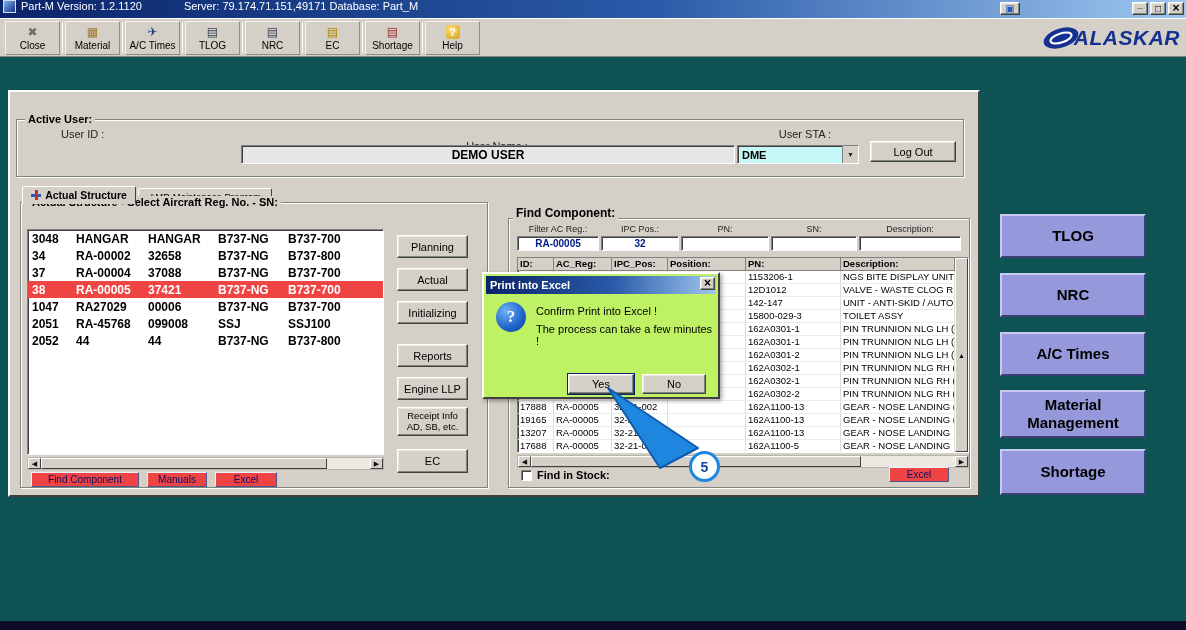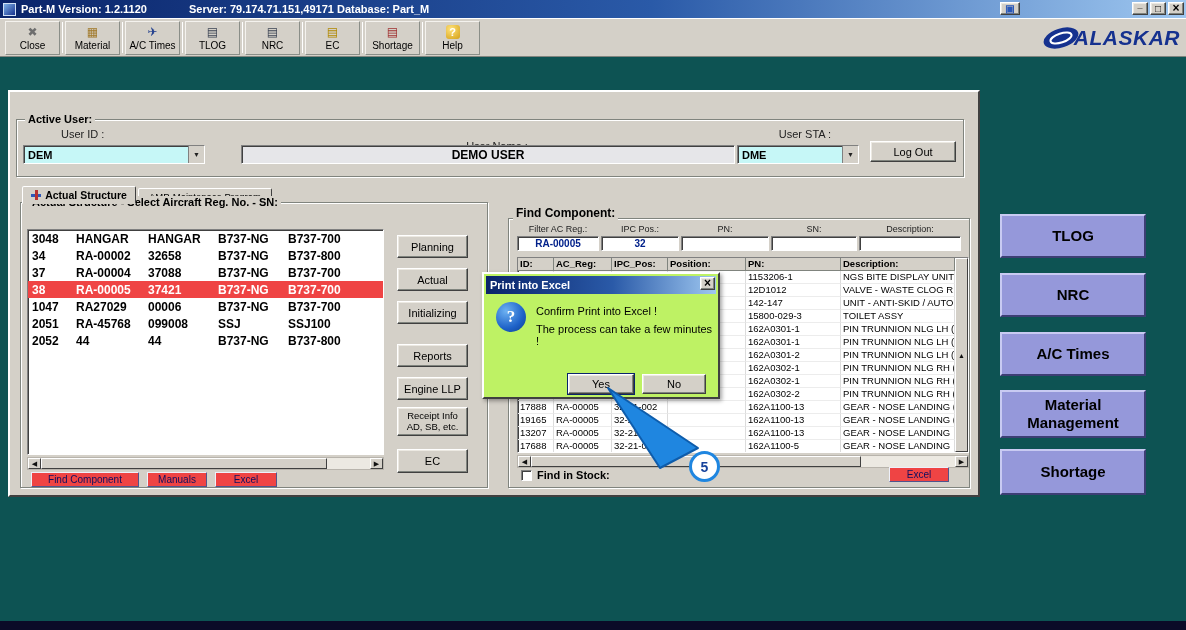--- a/index.html
+++ b/index.html
@@ -4,21 +4,21 @@
 <style>
   *{box-sizing:border-box;margin:0;padding:0}
   html,body{width:1186px;height:630px}
   body{position:relative;background:#0d5353;font-family:"Liberation Sans",sans-serif;font-size:11px;color:#000;overflow:hidden}
   .abs{position:absolute}
   .sunk{background:#fff;border:1px solid;border-color:#808080 #fff #fff #808080;box-shadow:inset 1px 1px 0 #404040}
   .btn{background:#d4d0c8;border:1px solid;border-color:#fff #404040 #404040 #fff;box-shadow:inset -1px -1px 0 #80847e,inset 1px 1px 0 #ece9e2;display:flex;align-items:center;justify-content:center;text-align:center;cursor:default}
   .group{position:absolute;border:1px solid #80847e;box-shadow:inset 1px 1px 0 #fff,1px 1px 0 #fff}
   .glabel{position:absolute;top:-7px;left:8px;background:#d4d0c8;padding:0 3px;font-weight:bold;white-space:nowrap}
   
-  #titlebar{left:0;top:0;width:1186px;height:18px;background:linear-gradient(90deg,#0a246a 0%,#2a5aa8 55%,#9ec7f0 100%);display:flex;align-items:center;color:#fff;font-weight:bold}
+  #titlebar{left:0;top:0;width:1186px;height:18px;background:linear-gradient(90deg,#0a246a 0%,#2a5aa8 55%,#9ec7f0 100%);display:flex;color:#fff;font-weight:normal}
   #app-icon{width:13px;height:13px;margin:0 5px 0 3px;background:linear-gradient(135deg,#7fb2e8,#15318f);border:1px solid #cfe0f5}
   #title-server{margin-left:42px}
   #mini-win{right:166px;top:2px;width:20px;height:13px;font-size:10px;line-height:1}
   #mini-win::before{content:"▣";color:#2857b8}
   #win-btns{position:absolute;right:2px;top:2px;display:flex;gap:2px}
   .wb{width:16px;height:13px;font-size:9px;line-height:1;color:#000}
   .wb-min::before{content:"_";font-weight:bold;margin-top:-6px;display:block}
   .wb-max::before{content:"□";font-size:10px}
   .wb-close::before{content:"×";font-weight:bold;font-size:12px;margin-top:-2px;display:block}
   
@@ -177,24 +177,20 @@
     </svg>
     <span id="brand-text">ALASKAR</span>
   </div>
 </div>
 
 <div id="panel" class="abs">
 
   <div id="user-group" class="group">
     <span class="glabel">Active User:</span>
     <span class="flabel" style="left:44px;top:8px">User ID :</span>
-    <div class="combo" style="left:6px;top:25px;width:182px">
-      <span class="cval">DEM</span>
-      <span class="carrow"></span>
-    </div>
     <span class="flabel" style="left:400px;top:20px;width:160px;text-align:center">User Name :</span>
     <div id="username-field">DEMO USER</div>
     <span class="flabel" style="left:733px;top:8px;width:110px;text-align:center">User STA :</span>
     <div class="combo" style="left:720px;top:25px;width:122px">
       <span class="cval">DME</span>
       <span class="carrow"></span>
     </div>
     <div id="logout-btn" class="btn abs">Log Out</div>
   </div>
 

